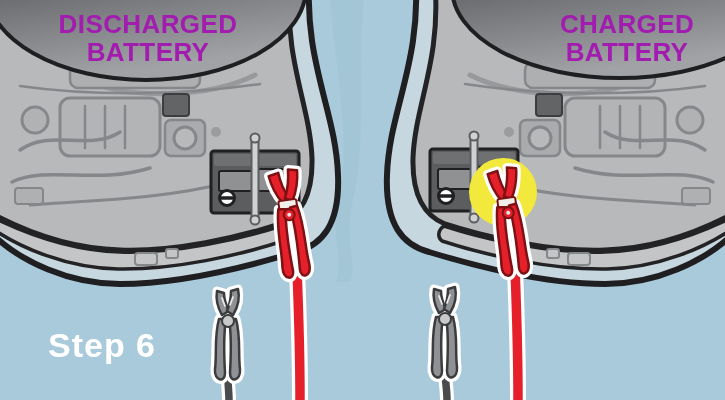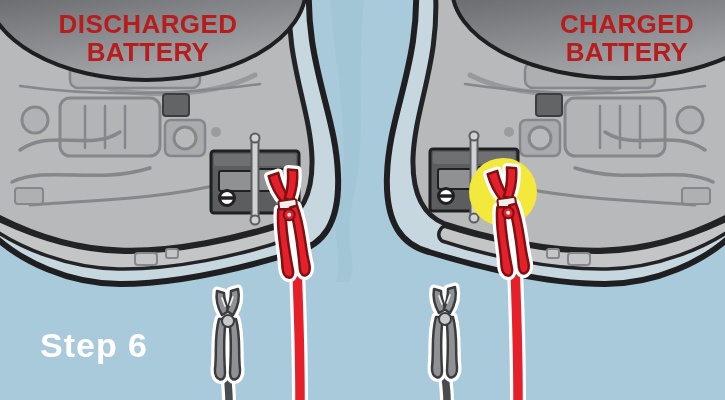--- a/index.html
+++ b/index.html
@@ -5,27 +5,27 @@
   html,body{margin:0;padding:0;background:#e8e8e8;}
   .stage{
     position:relative;width:725px;height:400px;overflow:hidden;
     background:#a9cadb;
     font-family:"Liberation Sans", sans-serif;
     -webkit-user-select:none;user-select:none;
   }
   .stage svg{position:absolute;left:0;top:0;display:block;}
   .ws-label{
     position:absolute;width:224px;text-align:center;
-    color:#b91c1c;font-weight:700;font-size:26px;line-height:28px;
+    color:#a21caf;font-weight:700;font-size:26px;line-height:28px;
     letter-spacing:.4px;
   }
   .ws-label-left{left:36px;top:10px;}
   .ws-label-right{left:515px;top:10px;}
   .step-label{
-    position:absolute;left:40px;top:326px;
+    position:absolute;left:48px;top:326px;
     color:#ffffff;font-weight:700;font-size:34px;letter-spacing:1px;
   }
 </style>
 </head>
 <body>
 
 <div class="stage">
 
 <svg width="725" height="400" viewBox="0 0 725 400">
   <defs>

